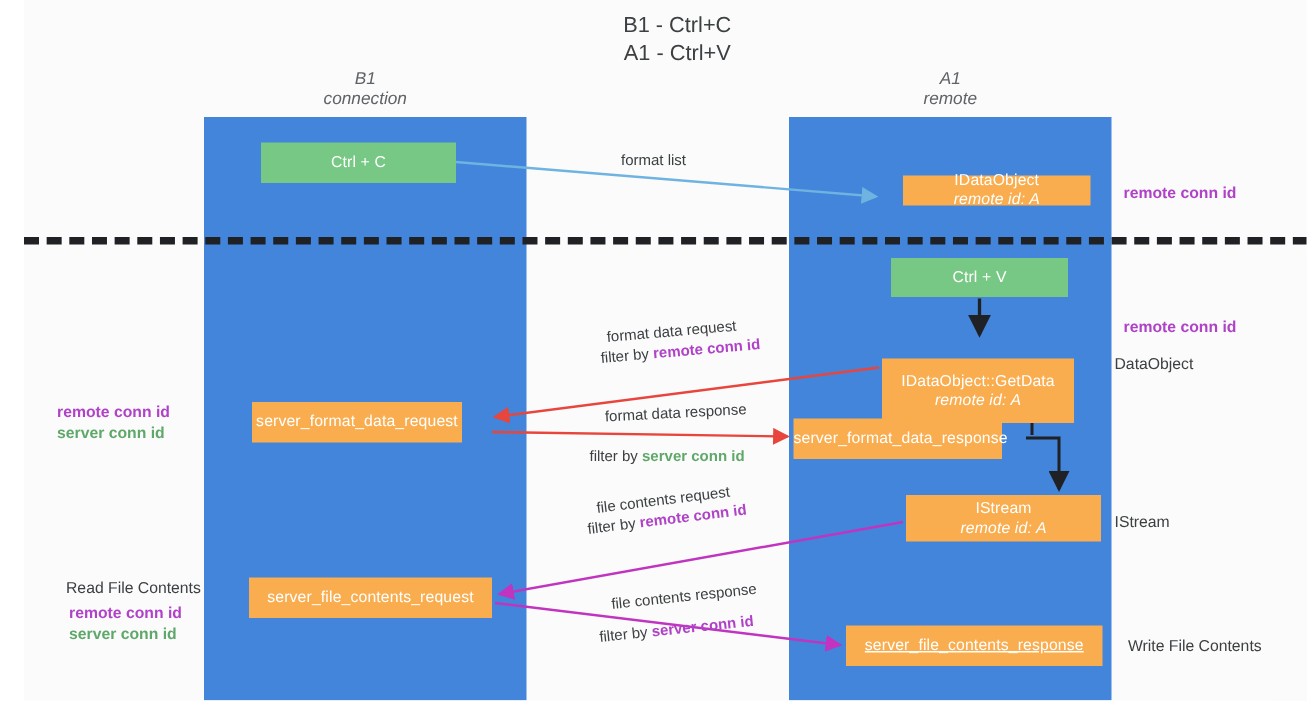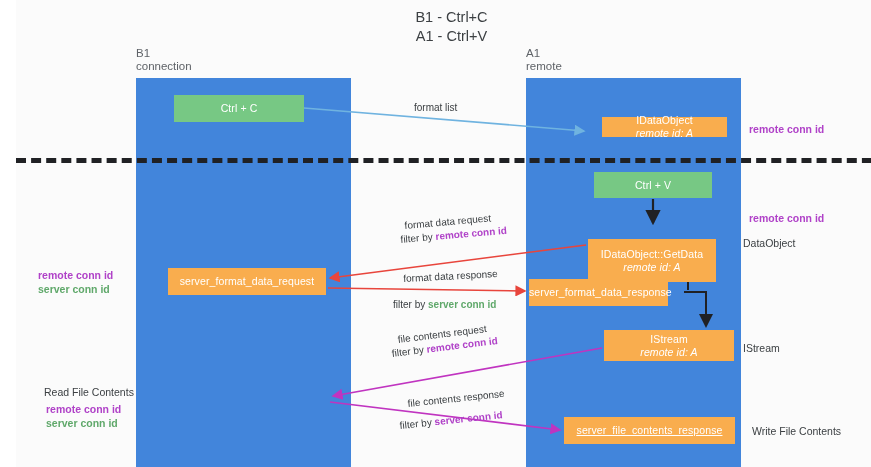--- a/index.html
+++ b/index.html
@@ -26,25 +26,26 @@
     width: 871px;
     text-align: center;
     font-size: 14.5px;
     color: #3c4043;
     line-height: 19px;
     white-space: pre-line;
   }
 
   
   .col-header {
-    text-align: left;
+    text-align: center;
     font-size: 11.5px;
     color: #5f6368;
     line-height: 13px;
     white-space: pre-line;
+    font-style: italic;
   }
   #hdr-b1 { left: 120px; top: 47px; width: 215px; }
   #hdr-a1 { left: 510px; top: 47px; width: 215px; }
 
   
   .lane {
     background: #4285db;
   }
   #lane-b1 { left: 120px; top: 78px; width: 215px; height: 389px; }
   #lane-a1 { left: 510px; top: 78px; width: 215px; height: 389px; }
@@ -70,21 +71,21 @@
     letter-spacing: .1px;
   }
   .node .line2 { font-size: 10.5px; font-style: italic; }
   .green { background: #77c884; }
   .orange { background: #f9ad4e; }
 
   #n-ctrlc   { left: 158px; top: 95px;  width: 130px; height: 27px; }
   #n-idataobj{ left: 586px; top: 117px; width: 125px; height: 20px; }
   #n-ctrlv   { left: 578px; top: 172px; width: 118px; height: 26px; }
   #n-getdata { left: 572px; top: 239px; width: 128px; height: 43px; }
-  #n-sfdreq  { left: 152px; top: 268px; width: 158px; height: 27px; }
+  #n-sfdreq  { left: 152px; top: 268px; width: 140px; height: 27px; }
   #n-sfdres  { left: 513px; top: 279px; width: 139px; height: 27px; }
   #n-istream { left: 588px; top: 330px; width: 130px; height: 31px; }
   #n-sfcreq  { left: 150px; top: 385px; width: 162px; height: 27px; }
   #n-sfcres  { left: 548px; top: 417px; width: 171px; height: 27px; text-decoration: underline; }
 
   
   .side-note {
     font-size: 10.5px;
     line-height: 14px;
     font-weight: bold;
@@ -211,20 +212,23 @@
 
   <div class="abs node orange" id="n-sfdres">
     <span>server_format_data_response</span>
   </div>
 
   <div class="abs node orange" id="n-istream">
     <span>IStream</span>
     <span class="line2">remote id: A</span>
   </div>
 
+  <div class="abs node orange" id="n-sfcreq">
+    <span>server_file_contents_request</span>
+  </div>
 
   <div class="abs node orange" id="n-sfcres">
     <span>server_file_contents_response</span>
   </div>
 
   <div class="abs" id="divider"></div>
 
   <div class="abs side-note clr-remote" id="note-r1">remote conn id</div>
   <div class="abs side-note clr-remote" id="note-r2">remote conn id</div>
   <div class="abs plain" id="note-dataobject">DataObject</div>

